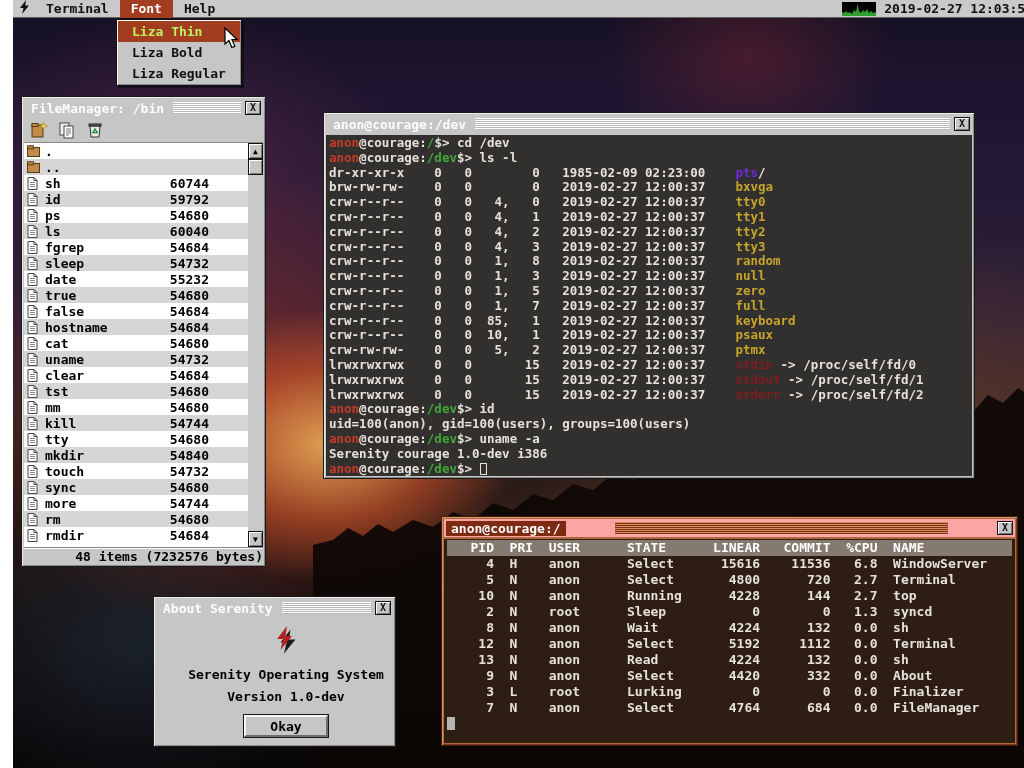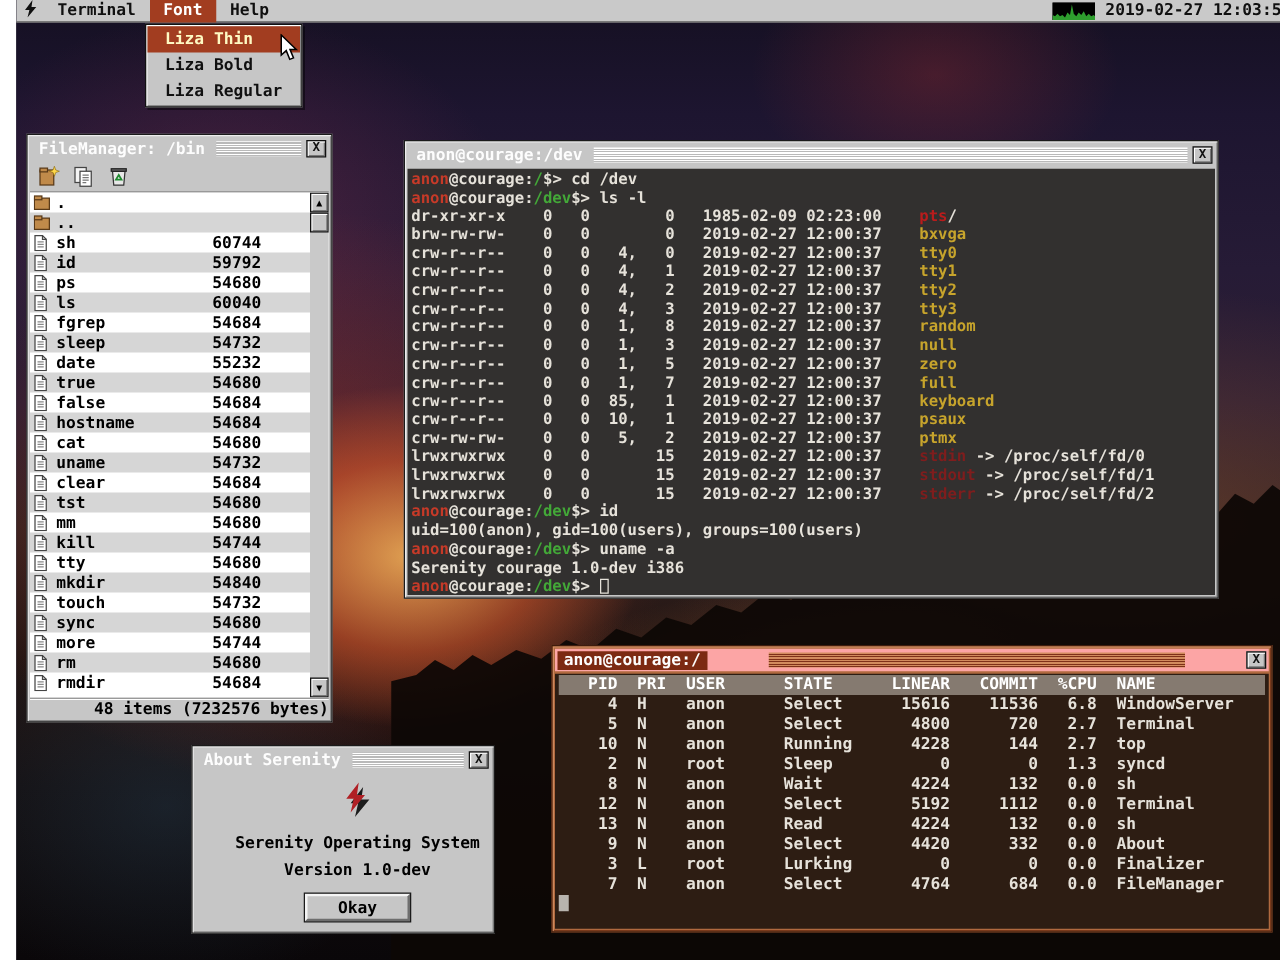--- a/index.html
+++ b/index.html
@@ -54,24 +54,24 @@
   #menubar-right { margin-left:auto; display:flex; align-items:center; gap:8px; padding-right:4px; }
   #cpu-graph { width:34px; height:14px; background:#000; }
   #clock { white-space:pre; }
 
   
   #font-menu { position:absolute; left:103px; top:19px; width:126px;
     background:#c6c6c6; border:1px solid #111;
     box-shadow:inset 1px 1px 0 #fff, inset -1px -1px 0 #8a8a8a, 2px 2px 0 rgba(0,0,0,.45);
     padding:1px; }
   .dd-item { height:21px; line-height:21px; padding-left:14px; color:#101010; white-space:pre; }
-  .dd-item.selected { background:#a23d20; color:#fef9c3; }
-
-  
-  #filemanager { left:8px; top:107px; width:245px; height:471px; }
+  .dd-item.selected { background:#a23d20; color:#bef264; }
+
+  
+  #filemanager { left:8px; top:96px; width:245px; height:471px; }
   #fm-toolbar { flex:0 0 26px; display:flex; align-items:center; gap:6px;
     padding:0 4px; border-bottom:1px solid #8a8a8a; }
   .tool-btn { width:22px; height:22px; display:flex; align-items:center; justify-content:center; }
   #fm-list { flex:1; position:relative; background:#fff; overflow:hidden; }
   #fm-rows { position:absolute; left:0; top:0; right:15px; }
   .fm-row { height:16px; display:flex; align-items:center; color:#000; }
   .fm-row.alt { background:#d6d6d6; }
   .fm-icon { width:14px; margin:0 4px 0 3px; flex:0 0 14px; display:flex; }
   .fm-name { flex:1; white-space:pre; }
   .fm-size { width:62px; text-align:right; margin-right:39px; white-space:pre; }
@@ -88,21 +88,21 @@
   #term-top { left:428px; top:516px; width:577px; height:230px;
     background:#b0693f; border:1px solid #401c0c;
     box-shadow:inset 1px 1px 0 #d59468, inset -1px -1px 0 #7a3a1c; }
   .term-content { flex:1; margin-top:2px; background:rgba(12,10,9,.8);
     color:#e6e2da; padding:1px 3px; overflow:hidden; }
   .tl { white-space:pre; }
   #term-dev .tl { height:14.8px; line-height:14.8px; font-size:12.5px; }
   #term-top .tl { height:16px; line-height:16px; font-size:13px; }
   .tl.hdr { background:rgba(205,198,190,.55); color:#ffffff; }
   .red { color:#c63a28; } .grn { color:#43a838; } .yel { color:#c7a42c; }
-  .blu { color:#b91c1c; } .tea { color:#7f1d1d; } .fg { color:#e6e2da; }
+  .blu { color:#6d28d9; } .tea { color:#7f1d1d; } .fg { color:#e6e2da; }
   .curh { display:inline-block; width:7px; height:12px; border:1px solid #e6e2da; vertical-align:-2px; }
   .curf { display:inline-block; width:8px; height:13px; background:#b8b4ae; vertical-align:-2px; }
 
   
   #about { left:140px; top:596px; width:243px; height:151px; }
   #about-body { flex:1; display:flex; flex-direction:column; align-items:center; color:#000;padding-left:23px; }
   #about-logo { margin-top:7px; }
   #about-line1 { margin-top:9px; white-space:pre; }
   #about-line2 { margin-top:7px; white-space:pre; }
   #okay-btn { margin-top:11px; width:84px; height:22px; text-align:center; line-height:19px;

